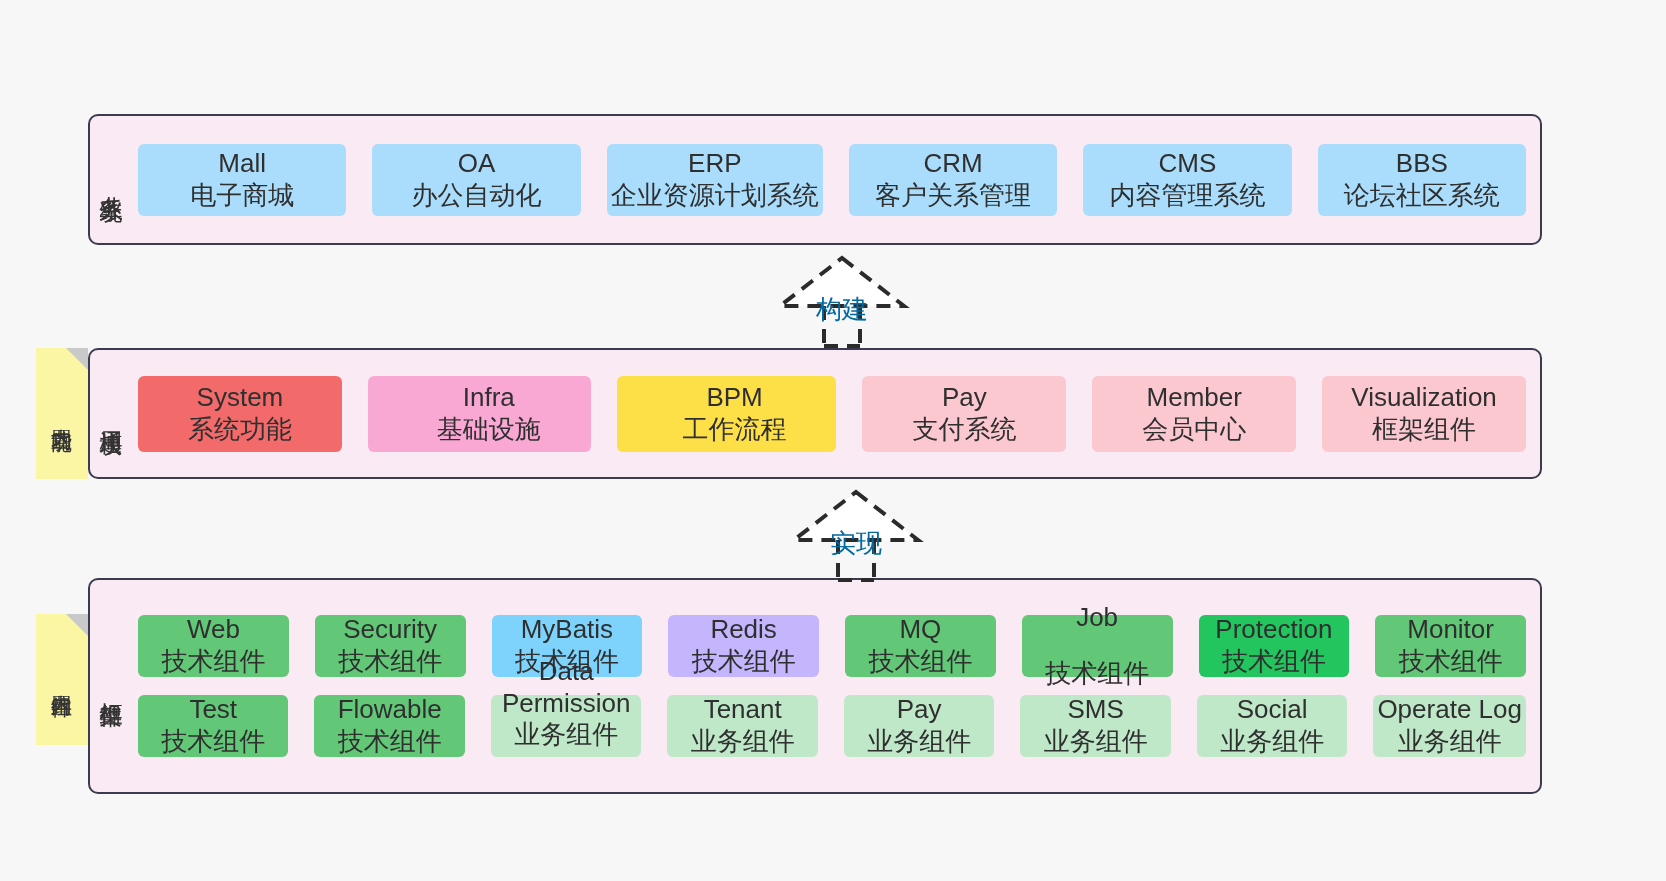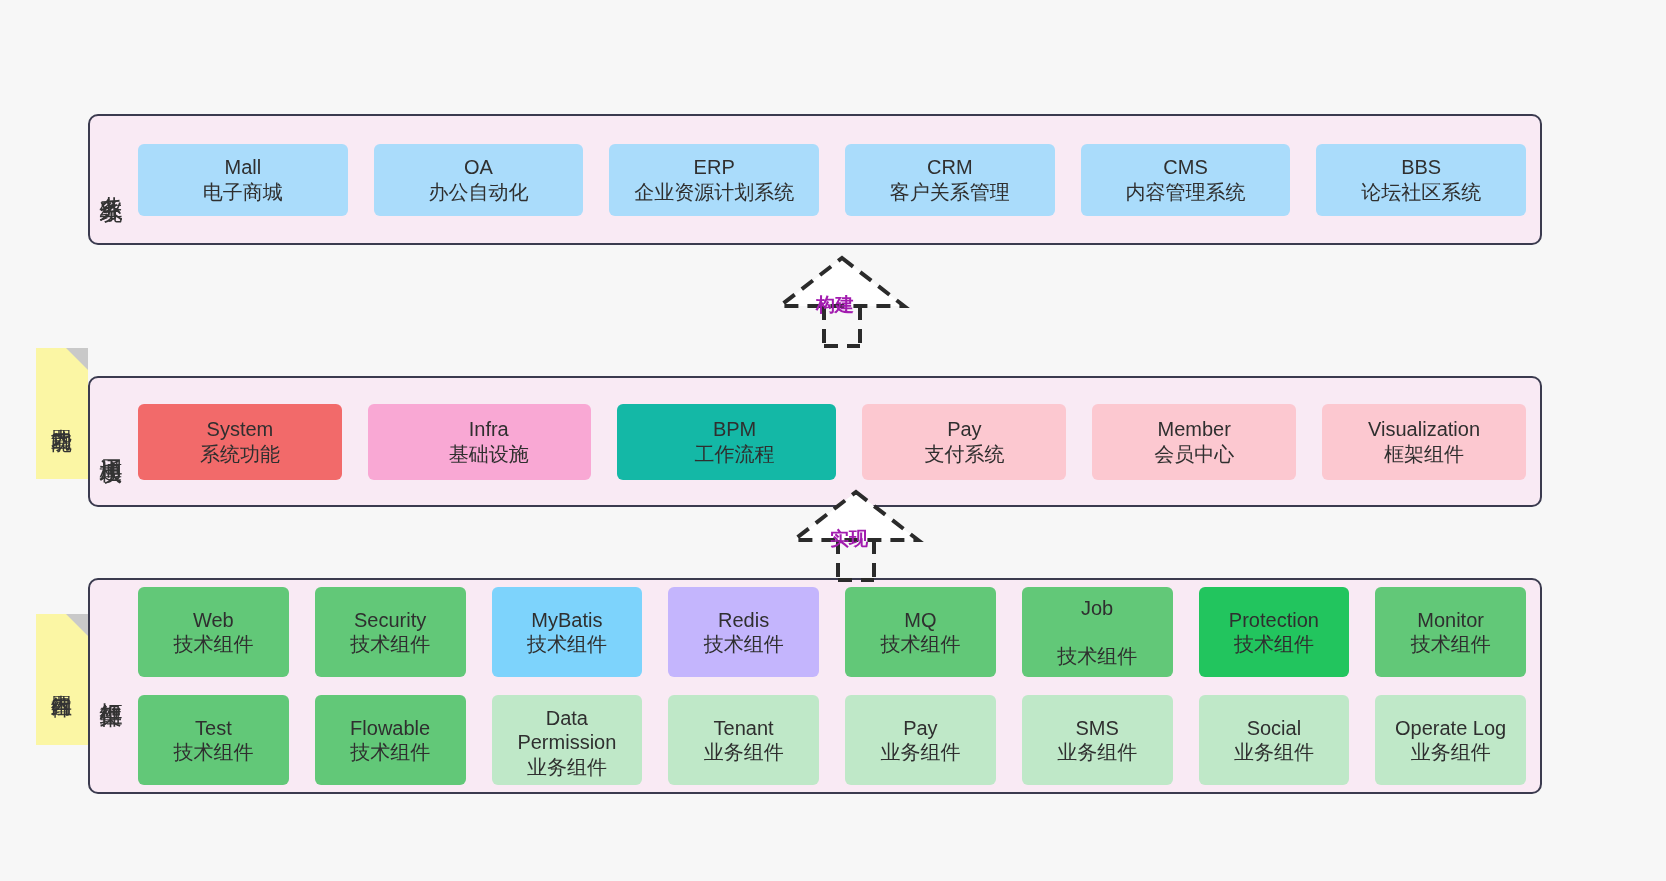--- a/index.html
+++ b/index.html
@@ -64,21 +64,21 @@
   }
   .cell {
     flex: 1 1 0;
     box-sizing: border-box;
     border-radius: 6px;
     display: flex;
     flex-direction: column;
     align-items: center;
     justify-content: center;
     text-align: center;
-    font-size: 20px;
+    font-size: 26px;
     line-height: 1.22;
     color: #2f2f2f;
     padding: 6px 4px;
     user-select: none;
   }
   .cell .c-title { white-space: nowrap; }
   .cell .c-sub   { white-space: nowrap; }
   .cell.wrap .c-title { white-space: normal; }
 
   
@@ -87,33 +87,33 @@
     width: 1454px; height: 131px;
   }
   #layer-business .cell {
     background: #aadcfb;
     height: 72px;
   }
 
   
   #layer-common {
     left: 88px;  top: 348px;
-    width: 1454px; height: 131px; margin-top: 28px;
+    width: 1454px; height: 131px;
   }
   #layer-common .cell { height: 76px; }
   .cell.red   { background: #f26a6a; }
   .cell.pink  { background: #fcc8d0; }
 
   
   #layer-framework {
     left: 88px;  top: 578px;
     width: 1454px; height: 216px;
   }
   #layer-framework .layer-body { gap: 18px; padding: 14px 14px 14px 6px; }
-  #layer-framework .cell { height: 90px; }
+  #layer-framework .cell { height: 62px; }
   .cell.green      { background: #62c878; }
   .cell.lightgreen { background: #bfe8c8; }
 
   
   .note {
     position: absolute;
     box-sizing: border-box;
     background: #fbf6a4;
     display: flex;
     align-items: center;
@@ -138,25 +138,24 @@
   #note-functions { left: 36px; top: 348px; width: 52px; height: 131px; }
   #note-components { left: 36px; top: 614px; width: 52px; height: 131px; }
 
   
   .arrow {
     position: absolute;
     z-index: 2;
   }
   .arrow-label {
     position: absolute;
-    font-size: 19px;
-    color: #a21caf;
+    font-size: 26px;
+    color: #0369a1;
     background: transparent;
     white-space: nowrap;
-    font-weight: bold;
   }
   #arrow-build  { left: 752px; top: 252px; width: 180px; height: 96px; }
   #arrow-build .arrow-label  { left: 64px; top: 40px; }
   #arrow-impl   { left: 766px; top: 486px; width: 180px; height: 96px; }
   #arrow-impl .arrow-label   { left: 64px; top: 40px; }
 </style>
 </head>
 <body style="background: rgb(247, 247, 247);">
 
 <div id="canvas">
@@ -211,21 +210,21 @@
     <div class="layer-body">
       <div class="row">
         <div class="cell red" style="background: rgb(242, 106, 106);">
           <span class="c-title">System</span>
           <span class="c-sub">系统功能</span>
         </div>
         <div class="cell red" style="background: #f9a8d4; padding-left: 23px;">
           <span class="c-title">Infra</span>
           <span class="c-sub">基础设施</span>
         </div>
-        <div class="cell pink" style="background: #14b8a6; padding-left: 20px;">
+        <div class="cell pink" style="background: #fde047; padding-left: 20px;">
           <span class="c-title">BPM</span>
           <span class="c-sub">工作流程</span>
         </div>
         <div class="cell pink" style="background: rgb(252, 200, 208);">
           <span class="c-title">Pay</span>
           <span class="c-sub">支付系统</span>
         </div>
         <div class="cell pink" style="background: rgb(252, 200, 208);">
           <span class="c-title">Member</span>
           <span class="c-sub">会员中心</span>

